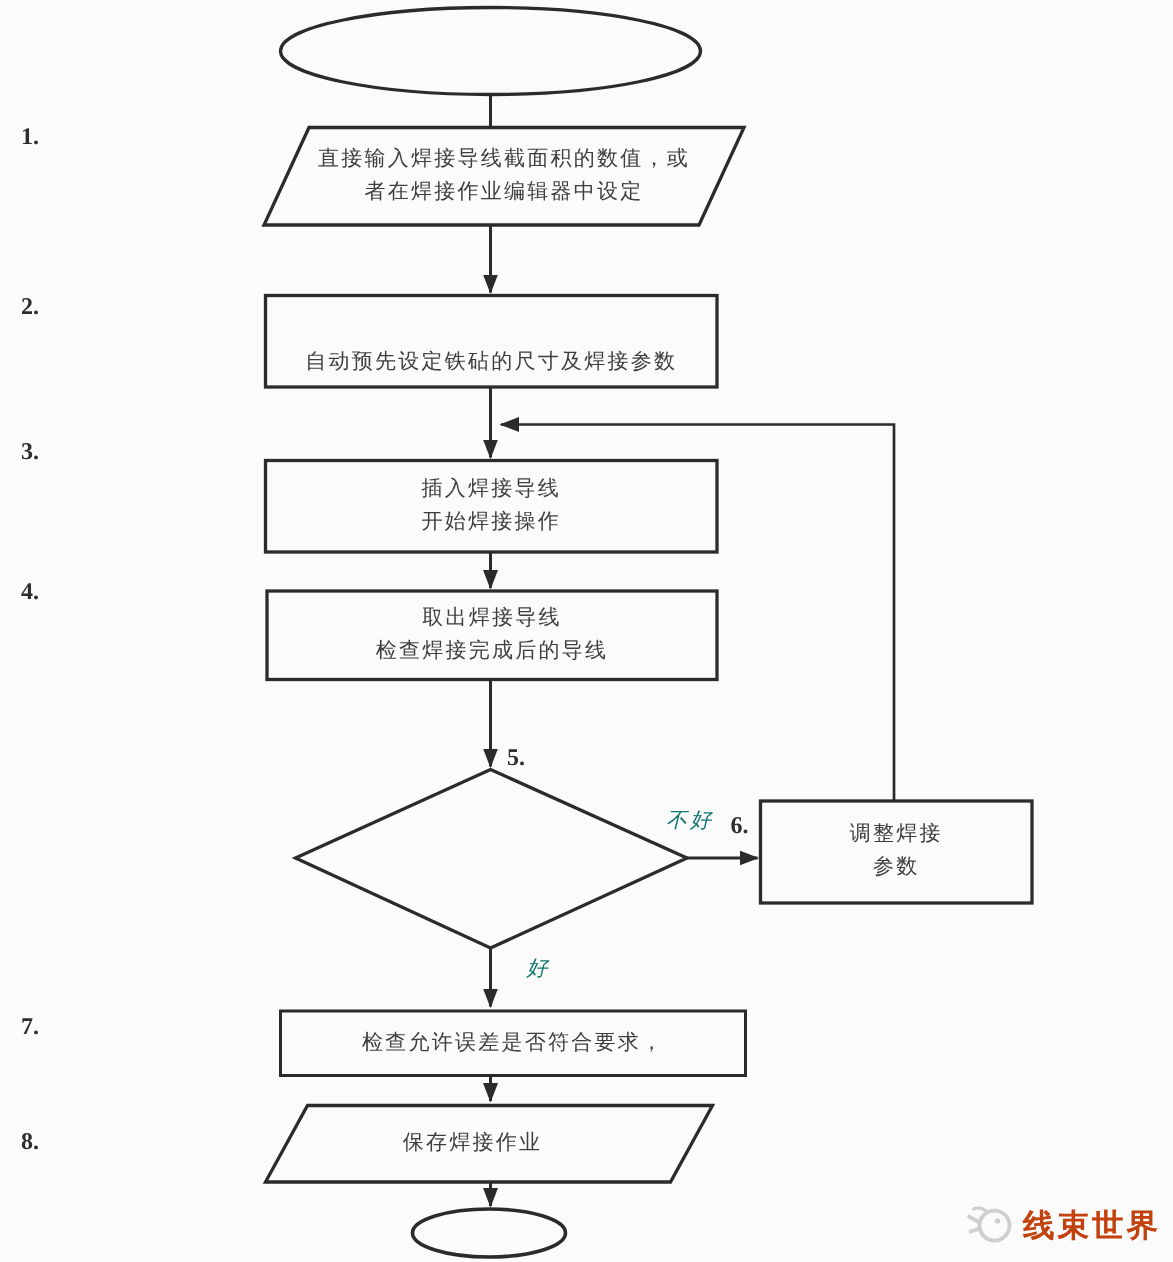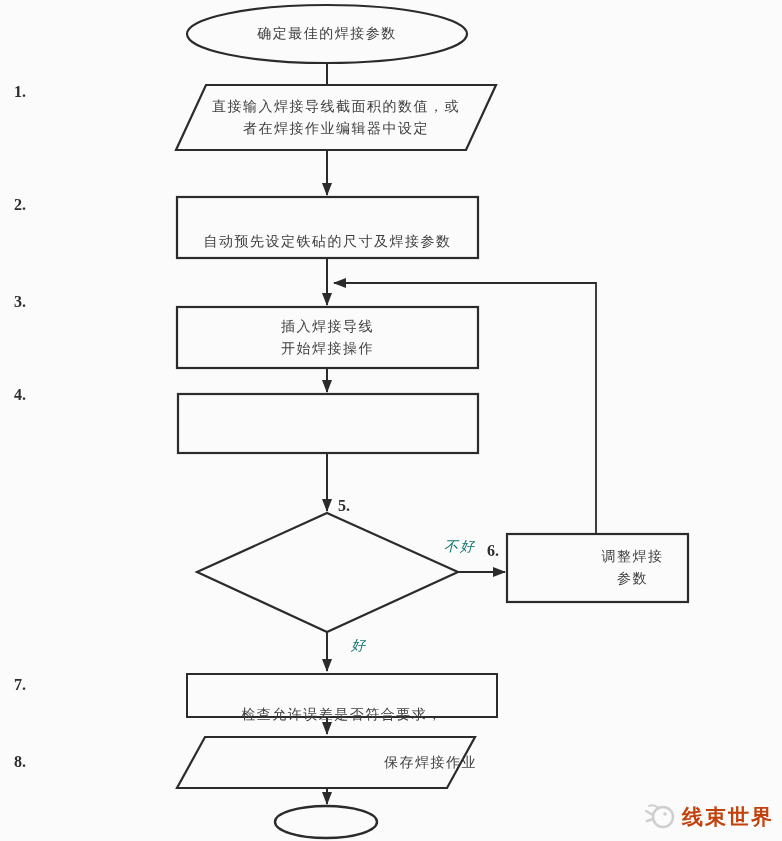--- a/index.html
+++ b/index.html
@@ -80,50 +80,51 @@
 
     <line x1="327" y1="717" x2="327" y2="734" stroke="#2b2b2b" stroke-width="2" marker-end="url(#ah)"></line>
 
     <polygon points="205,737 475,737 447,788 177,788" fill="none" stroke="#2b2b2b" stroke-width="2.2"></polygon>
 
     <line x1="327" y1="788" x2="327" y2="804" stroke="#2b2b2b" stroke-width="2" marker-end="url(#ah)"></line>
 
     <ellipse cx="326" cy="822" rx="51" ry="16" fill="none" stroke="#2b2b2b" stroke-width="2.4"></ellipse>
   </svg>
 
-  <div class="txt" style="left:187px;top:5px;width:280px;height:58px;">
-    <span>确定最佳的焊接参数</span>
-  </div>
 
   <div class="txt" style="left:185px;top:94px;width:302px;height:48px;">
     <span>直接输入焊接导线截面积的数值，或</span>
     <span>者在焊接作业编辑器中设定</span>
   </div>
 
   <div class="txt" style="left:177px;top:197px;width:301px;height:61px;margin-top:14px;">
     <span>自动预先设定铁砧的尺寸及焊接参数</span>
   </div>
 
   <div class="txt" style="left:177px;top:307px;width:301px;height:61px;">
     <span>插入焊接导线</span>
     <span>开始焊接操作</span>
   </div>
 
+  <div class="txt" style="left:178px;top:394px;width:300px;height:59px;">
+    <span>取出焊接导线</span>
+    <span>检查焊接完成后的导线</span>
+  </div>
 
 
-  <div class="txt" style="left:507px;top:534px;width:181px;height:68px;padding-left:35px;">
+  <div class="txt" style="left:507px;top:534px;width:181px;height:68px;">
     <span>调整焊接</span>
     <span>参数</span>
   </div>
 
-  <div class="txt tight" style="left:187px;top:674px;width:310px;height:43px;margin-top:19px;">
+  <div class="txt tight" style="left:187px;top:674px;width:310px;height:43px;">
     <span>检查允许误差是否符合要求，</span>
   </div>
 
-  <div class="txt" style="left:179px;top:737px;width:298px;height:51px;align-items:flex-end;">
+  <div class="txt" style="left:166px;top:737px;width:298px;height:51px;">
     <span>保存焊接作业</span>
   </div>
 
   <div class="txt" style="left:275px;top:806px;width:103px;height:31px;margin-top:44px;">
     <span>结束</span>
   </div>
 
   <div class="num" style="left:14px;top:83px;">1.</div>
   <div class="num" style="left:14px;top:196px;">2.</div>
   <div class="num" style="left:14px;top:293px;">3.</div>

